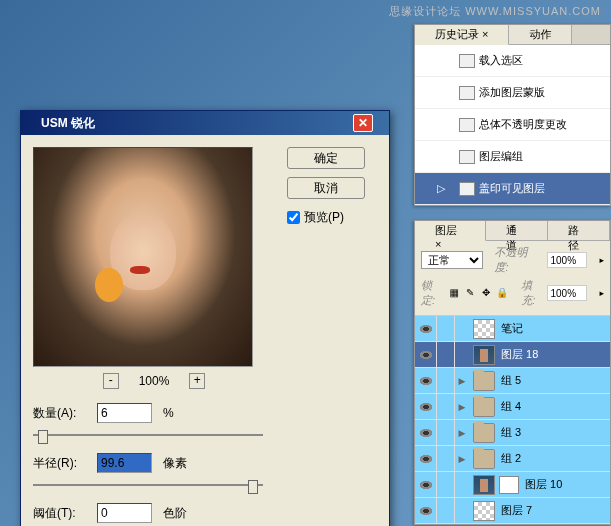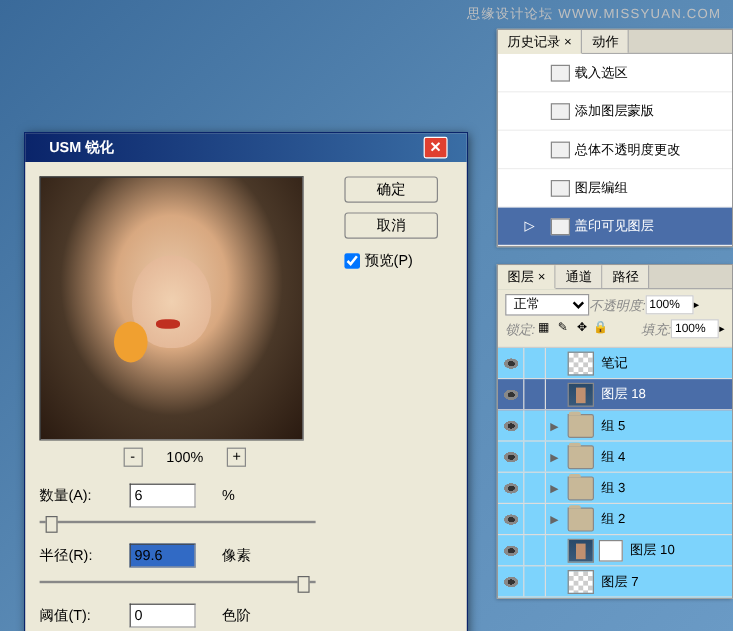--- a/index.html
+++ b/index.html
@@ -1,20 +1,20 @@
 <!DOCTYPE html>
 <html><head>
 <meta charset="utf-8">
 <style>
 * { box-sizing: border-box; margin: 0; padding: 0; font-family: "Microsoft YaHei", SimSun, Arial, sans-serif; }
 body { width: 611px; height: 526px; background: linear-gradient(135deg, #3a6a9a 0%, #5a8ab5 50%, #6a9ac5 100%); overflow: hidden; position: relative; }
 .watermark { position: absolute; top: 4px; right: 10px; color: #c0c0c0; font-size: 11px; letter-spacing: 1px; }
 .history-panel { position: absolute; top: 24px; right: 0; width: 197px; background: #ece9d8; border: 1px solid #999; box-shadow: -1px 1px 3px rgba(0,0,0,0.3); }
 .panel-tabs { display: flex; background: #d8d5c8; border-bottom: 1px solid #aaa; height: 20px; }
-.panel-tab { padding: 2px 8px; font-size: 11px; border-right: 1px solid #aaa; cursor: pointer; background: #e8e5d8; }
+.panel-tab { padding: 2px 20px; font-size: 11px; border-right: 1px solid #aaa; cursor: pointer; background: #e8e5d8; }
 .panel-tab.active { background: #ece9d8; border-bottom: 1px solid #ece9d8; margin-bottom: -1px; }
 .history-list { background: #fff; }
 .history-item { display: flex; align-items: center; height: 32px; font-size: 11px; border-bottom: 1px solid #eee; padding: 0 4px; }
 .history-item.selected { background: #4a6da8; color: #fff; }
 .hist-icon { width: 16px; height: 14px; margin: 0 4px; display: inline-block; border: 1px solid #888; background: #f0f0f0; }
 .hist-col1 { width: 18px; }
 .hist-col2 { width: 18px; }
 
 .dialog { position: absolute; top: 110px; left: 20px; width: 370px; background: #ece9d8; border: 1px solid #0a246a; box-shadow: 2px 2px 8px rgba(0,0,0,0.5); }
 .titlebar { background: linear-gradient(to right, #0a246a, #3a6ea5); color: #fff; height: 24px; display: flex; align-items: center; padding: 0 16px; font-size: 12px; font-weight: bold; }
@@ -23,35 +23,35 @@
 .dialog-body { padding: 12px; display: flex; }
 .left-col { flex: 1; }
 .right-col { width: 90px; margin-left: 12px; }
 .preview-box { width: 220px; height: 220px; border: 1px inset #999; background: #222; display: flex; align-items: center; justify-content: center; overflow: hidden; }
 .preview-img { width: 100%; height: 100%; background: radial-gradient(ellipse at 50% 40%, #e8c8a8 0%, #d8a880 30%, #4a3828 60%, #2a1a10 100%); position: relative; }
 .face-hint { position: absolute; top: 30%; left: 35%; width: 30%; height: 35%; background: radial-gradient(ellipse, #f0d0b0 0%, #e0b090 100%); border-radius: 50% 50% 45% 45%; }
 .earring { position: absolute; top: 55%; left: 28%; width: 28px; height: 34px; background: #f0a030; border-radius: 50%; }
 .lips { position: absolute; top: 54%; left: 44%; width: 20px; height: 8px; background: #c03020; border-radius: 40%; }
 .zoom-row { display: flex; align-items: center; justify-content: center; margin-top: 6px; gap: 20px; }
 .zoom-btn { width: 16px; height: 16px; border: 1px solid #888; background: #ece9d8; text-align: center; line-height: 12px; cursor: pointer; font-size: 12px; }
-.param-row { display: flex; align-items: center; margin-top: 14px; font-size: 12px; gap: 20px; }
+.param-row { display: flex; align-items: center; margin-top: 14px; font-size: 12px; gap: 9px; }
 .param-label { width: 55px; }
 .param-input { width: 55px; height: 20px; border: 1px inset #999; padding: 0 3px; font-size: 12px; }
 .param-input.sel { background: #316ac5; color: #000000; }
 .param-unit { margin-left: 2px; }
 .slider { width: 230px; height: 8px; margin-top: 8px; position: relative; }
 .slider-track { position: absolute; top: 3px; left: 0; right: 0; height: 2px; background: #888; }
 .slider-thumb { position: absolute; top: -1px; width: 10px; height: 14px; background: #ece9d8; border: 1px solid #666; cursor: pointer; }
 .dlg-btn { display: block; width: 78px; height: 22px; margin-bottom: 8px; border: 1px solid #888; background: #ece9d8; font-size: 12px; cursor: pointer; border-radius: 3px; }
 .checkbox-row { display: flex; align-items: center; font-size: 12px; margin-top: 10px; }
 .checkbox-row input { margin-right: 4px; }
 
 .layers-panel { position: absolute; top: 220px; right: 0; width: 197px; background: #ece9d8; border: 1px solid #999; box-shadow: -1px 1px 3px rgba(0,0,0,0.3); }
 .layers-controls { padding: 4px 6px; font-size: 11px; border-bottom: 1px solid #ccc; }
-.lc-row { display: flex; align-items: center; margin-bottom: 3px; gap: 0; }
+.lc-row { display: flex; align-items: center; margin-bottom: 3px; gap: 12px; }
 .lc-select { height: 18px; font-size: 11px; border: 1px solid #999; background: #fff; padding: 0 2px; }
 .lc-label { color: #888; font-style: italic; }
 .lc-input { width: 40px; height: 16px; border: 1px solid #ccc; font-size: 10px; padding: 0 2px; }
 .lock-icons { display: flex; gap: 2px; }
 .lock-ic { width: 14px; height: 14px; display: inline-block; text-align: center; font-size: 10px; line-height: 14px; }
 .layers-list { background: #7dd3fc; max-height: 260px; overflow: hidden; }
 .layer-row { display: flex; align-items: center; height: 26px; border-bottom: 1px solid #ddd; font-size: 11px; }
 .layer-row.selected { background: #4a6da8; color: #fff; }
 .eye-cell { width: 22px; height: 100%; border-right: 1px solid #ddd; display: flex; align-items: center; justify-content: center; }
 .eye-icon { width: 14px; height: 10px; background: radial-gradient(ellipse, #333 30%, #888 31%, #888 60%, transparent 61%); border-radius: 50%; }

